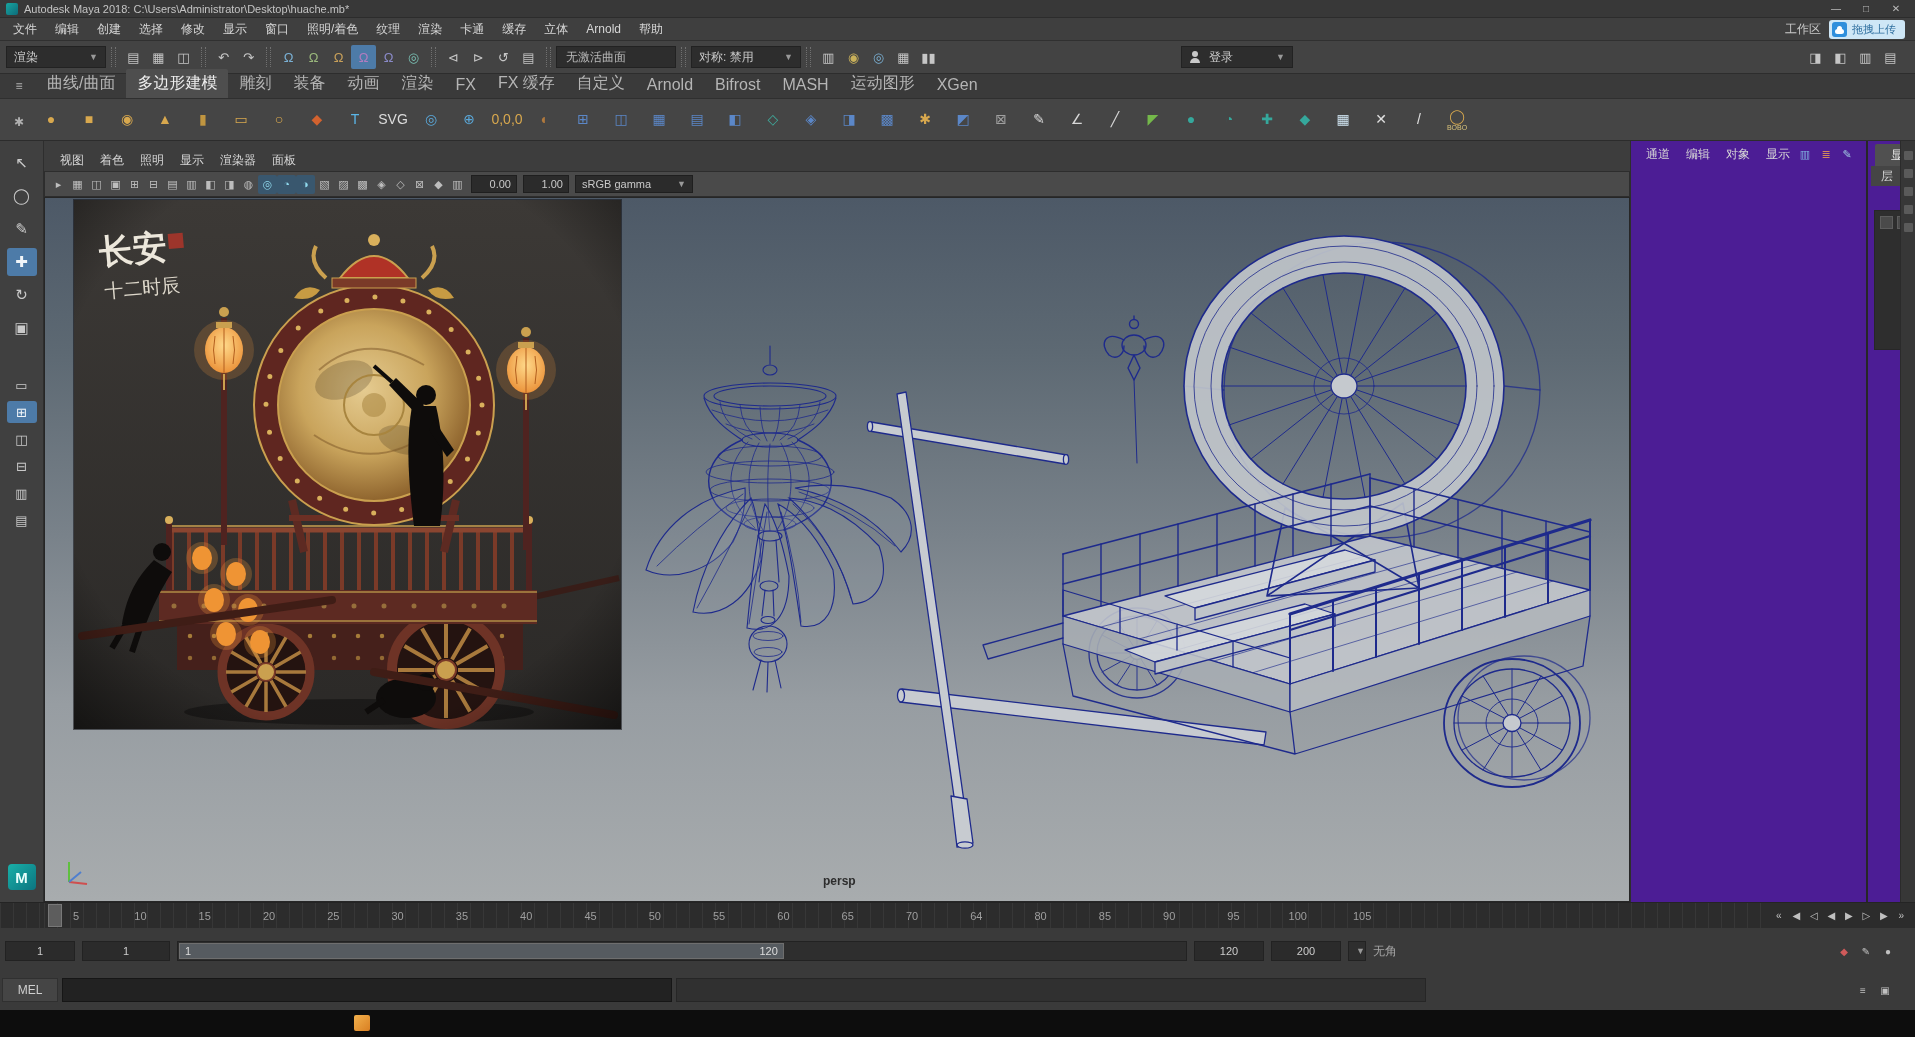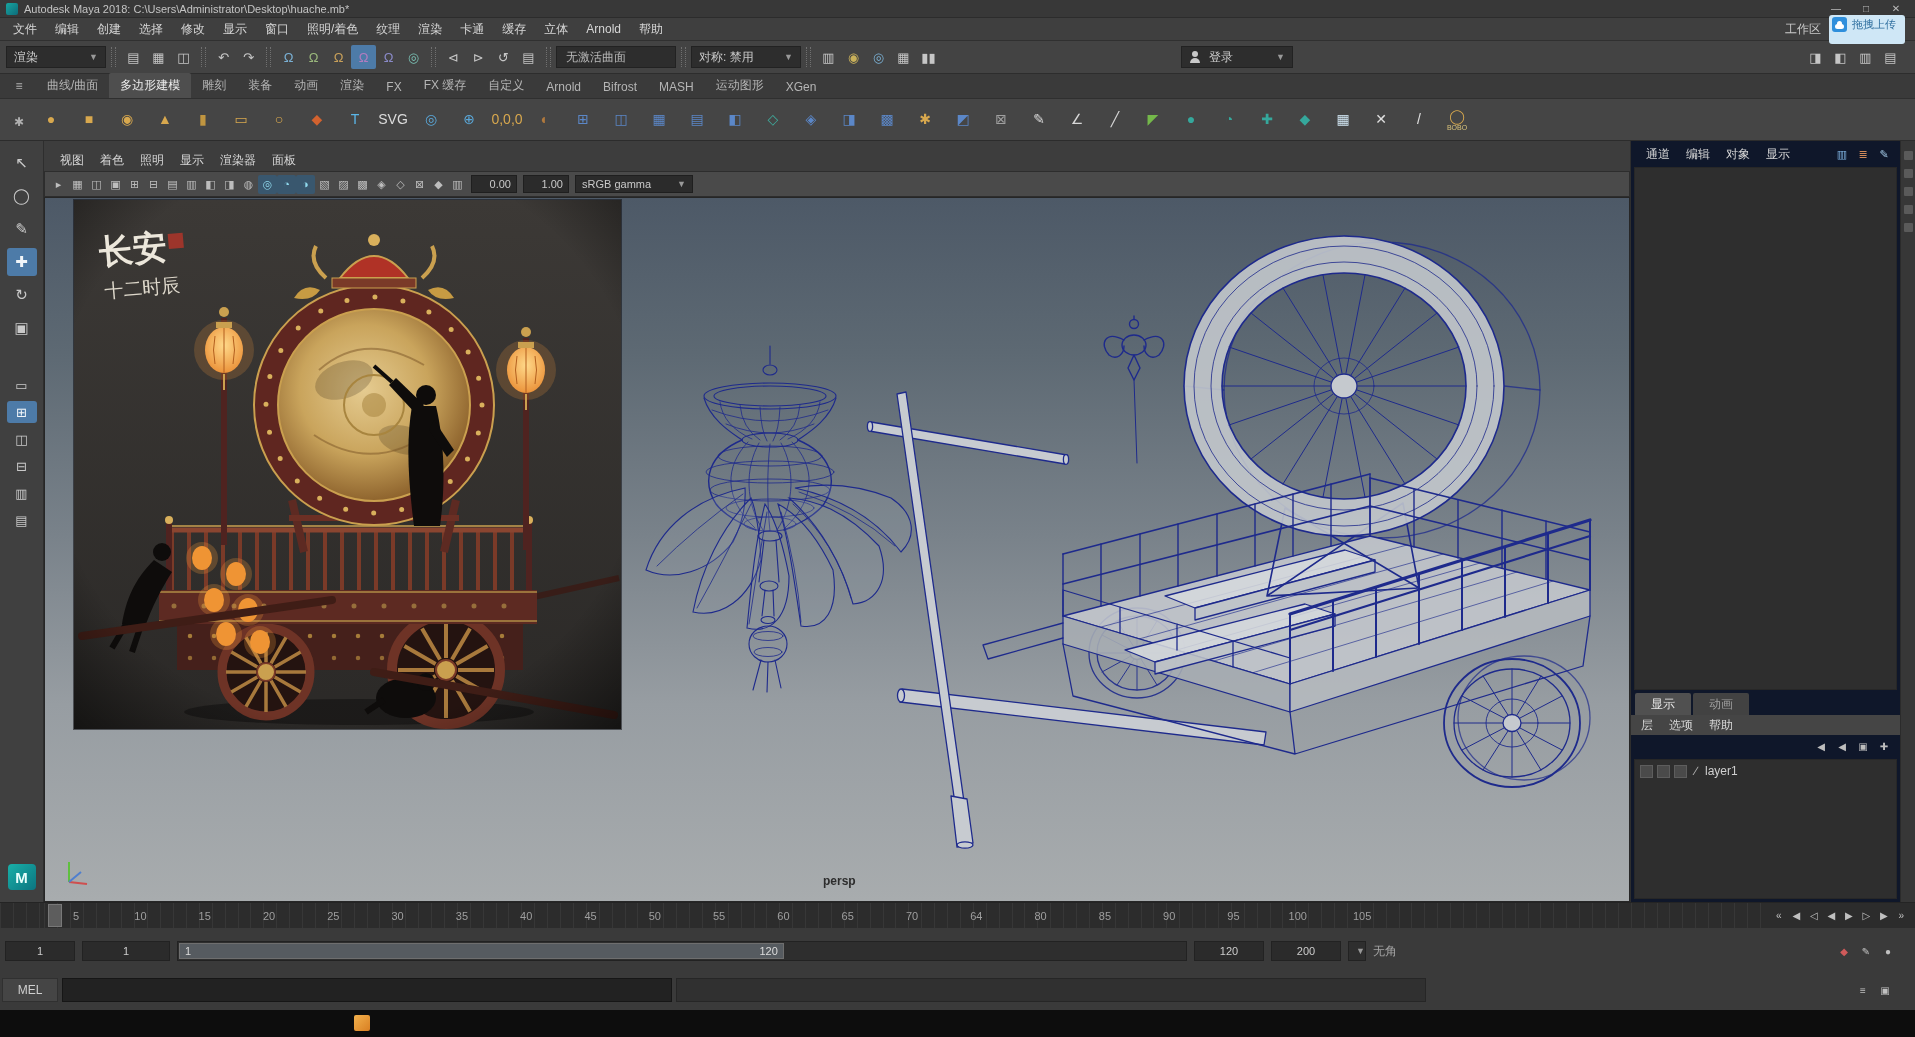--- a/index.html
+++ b/index.html
@@ -8,40 +8,40 @@
 
 .titlebar{height:18px;background:#383838;display:flex;align-items:center;padding:0 4px;font-size:11px;color:#c4c4c4;border-bottom:1px solid #2c2c2c}
 .mayaicon{width:12px;height:12px;border-radius:2px;background:linear-gradient(135deg,#17a6a0,#0d6b7a);margin:0 6px 0 2px}
 .wincontrols{margin-left:auto;display:flex}
 .winbtn{width:30px;height:16px;display:flex;align-items:center;justify-content:center;color:#bbb;font-size:10px}
 
 .menubar{height:23px;background:#3f3f3f;display:flex;align-items:center;padding:0 4px;border-bottom:1px solid #303030}
 .mitems{display:flex;align-items:flex-end}
 .mitem{padding:0 9px;line-height:22px;color:#d6d6d6;white-space:nowrap}
 .ws{margin-left:auto;display:flex;align-items:center;gap:8px;padding-right:6px;color:#c9c9c9}
-.badge{display:flex;align-items:center;gap:5px;background:#cfe7f6;border-radius:3px;padding:2px 9px 12px 3px;color:#2f6f9f;font-size:11px}
+.badge{display:flex;align-items:center;gap:5px;background:#cfe7f6;border-radius:3px;padding:2px 9px 2px 3px;color:#2f6f9f;font-size:11px}
 .cloudbox{width:15px;height:15px;background:#2f8fdc;border-radius:3px;position:relative}
 .cloudbox::before{content:"";position:absolute;left:3px;top:7px;width:9px;height:5px;background:#fff;border-radius:3px}
 .cloudbox::after{content:"";position:absolute;left:5px;top:4px;width:5px;height:5px;background:#fff;border-radius:50%}
 
 .statusline{height:33px;background:#434343;display:flex;align-items:center;padding:0 6px;border-bottom:1px solid #2d2d2d}
 .grp{display:flex;align-items:center}
 .dd{height:22px;background:#2d2d2d;border:1px solid #222;display:flex;align-items:center;padding:0 7px;gap:8px;color:#c9c9c9;white-space:nowrap}
 .caret{font-size:9px;color:#999;margin-left:auto}
 .sep{width:5px;height:20px;margin:0 5px;border-left:1px dotted #707070;border-right:1px dotted #707070}
 .sbtn{width:25px;height:24px;display:flex;align-items:center;justify-content:center;color:#c6c6c6;font-size:13px;border-radius:2px;white-space:nowrap}
 .sbtn.active{background:#4d7ba8;color:#eef4f8}
 .sfield{height:22px;background:#2d2d2d;border:1px solid #222;display:flex;align-items:center;padding:0 9px;color:#b9b9b9;white-space:nowrap}
 .person{width:12px;height:13px;position:relative;display:inline-block}
 .person::before{content:"";position:absolute;left:3px;top:0;width:6px;height:6px;border-radius:50%;background:#c9c9c9}
 .person::after{content:"";position:absolute;left:1px;top:7px;width:10px;height:5px;border-radius:5px 5px 0 0;background:#c9c9c9}
 
 .shelfwrap{position:relative}
 .shelftabs{height:25px;background:#3a3a3a;display:flex;align-items:flex-end;padding-left:36px;border-bottom:1px solid #2f2f2f}
-.stab{padding:4px 11px;font-size:12px;color:#b5b5b5;white-space:nowrap}
+.stab{padding:4px 11px;font-size:16px;color:#b5b5b5;white-space:nowrap}
 .stab.active{background:#4e4e4e;color:#ededed;border-radius:2px 2px 0 0}
 .shelficons{height:42px;background:#454545;display:flex;align-items:center;padding-left:36px;gap:8px;border-bottom:1px solid #2c2c2c}
 .shicon{width:30px;height:38px;display:flex;flex-direction:column;align-items:center;justify-content:center;font-size:14px;line-height:1;overflow:hidden;white-space:nowrap}
 .shicon .lbl{font-size:7px;color:#d8c27a;margin-top:1px}
 .shelfleft{position:absolute;left:6px;top:5px;width:26px;display:flex;flex-direction:column;gap:22px;align-items:center;color:#b0b0b0;font-size:12px}
 
 .main{display:flex;height:761px}
 .toolbox{width:44px;background:#404040;border-right:1px solid #2e2e2e;display:flex;flex-direction:column;align-items:center;padding-top:8px;gap:5px}
 .tcol{display:flex;flex-direction:column;gap:5px;align-items:center}
 .tbtn{width:30px;height:28px;display:flex;align-items:center;justify-content:center;color:#c9c9c9;font-size:15px;border-radius:3px}
@@ -57,21 +57,21 @@
 .vticon{width:19px;height:19px;display:flex;align-items:center;justify-content:center;font-size:11px;color:#bdbdbd;border-radius:2px}
 .vticon.active{background:#39576e;color:#8fd8ec}
 .vfield{width:46px;height:18px;background:#2b2b2b;border:1px solid #1f1f1f;color:#c9c9c9;font-size:11px;display:flex;align-items:center;justify-content:flex-end;padding:0 5px;margin:0 2px}
 .vdrop{width:118px;height:18px;background:#2b2b2b;border:1px solid #1f1f1f;color:#c9c9c9;font-size:11px;display:flex;align-items:center;padding:0 6px;gap:6px;margin-left:2px}
 .viewport{flex:1;position:relative;border:1px solid #262626;background:linear-gradient(180deg,#4d5967 0%,#5d6973 22%,#79828a 48%,#979da2 72%,#a8acae 100%);overflow:hidden}
 .refimage{position:absolute;left:29px;top:2px;width:547px;height:529px;outline:1px solid rgba(15,15,20,.55)}
 .wires{position:absolute;inset:0;width:100%;height:100%}
 .persp{position:absolute;left:778px;top:676px;color:#2d2d2d;font-weight:bold}
 .axis{position:absolute;left:16px;bottom:10px}
 
-.rpanel{width:270px;background:#0f172a;border-left:1px solid #2e2e2e;display:flex;flex-direction:column}
+.rpanel{width:270px;background:#4c1d95;border-left:1px solid #2e2e2e;display:flex;flex-direction:row}
 .cbtop{height:26px;display:flex;align-items:center;padding:0 8px}
 .cbmenus{display:flex;gap:2px}
 .cbmenus .mitem{padding:0 7px}
 .cbicons{margin-left:auto;display:flex;gap:5px}
 .cbicon{width:16px;height:16px;display:flex;align-items:center;justify-content:center;font-size:11px}
 .cbbody{flex:1;background:#2e2e2e;border:1px solid #272727;margin:0 3px}
 .layersec{height:212px;display:flex;flex-direction:column}
 .ltabs{height:25px;display:flex;gap:2px;padding:3px 4px 0}
 .ltab{padding:3px 16px;font-size:12px;background:#424242;color:#9f9f9f;border-radius:2px 2px 0 0}
 .ltab.active{background:#505050;color:#e5e5e5}

